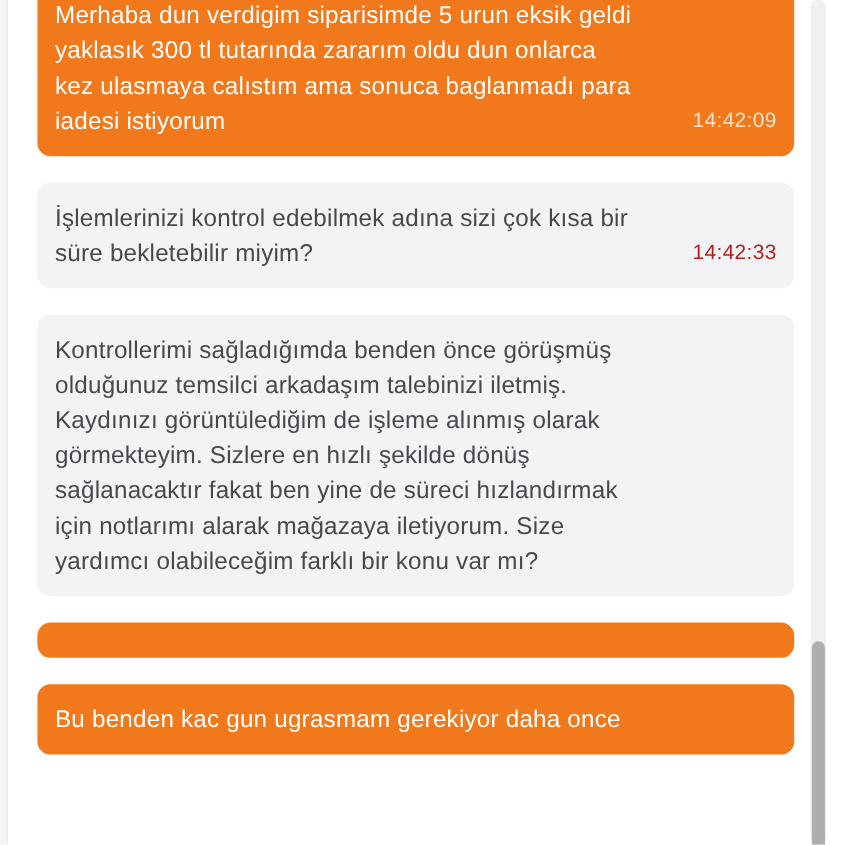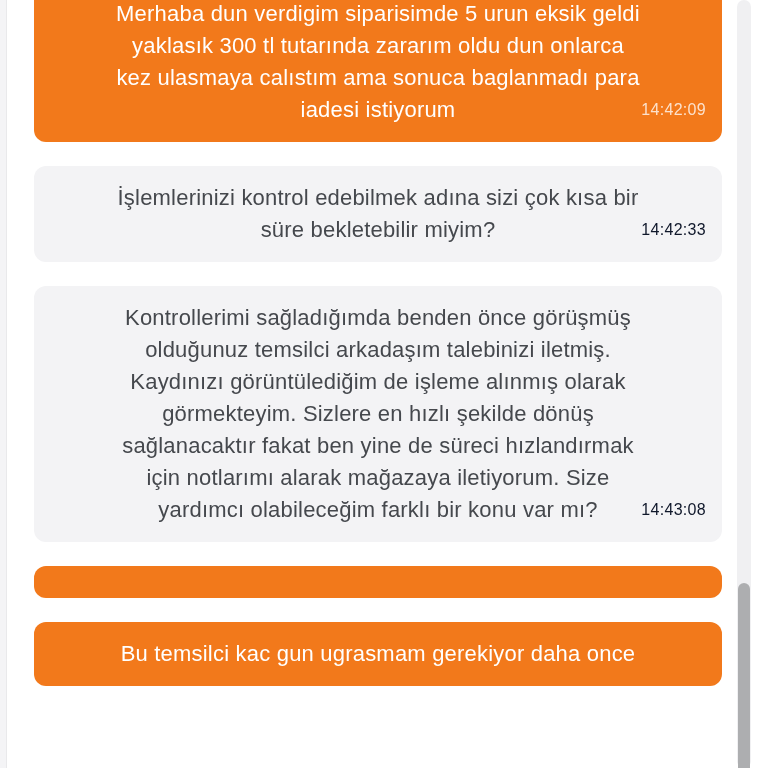--- a/index.html
+++ b/index.html
@@ -23,58 +23,57 @@
     left: 0; top: 0;
     width: 6px; height: 768px;
     background: #f4f4f6;
     border-right: 1px solid #e9e9eb;
   }
   .message-list {
     position: absolute;
     left: 34px; top: 0;
     width: 688px;
     height: 768px;
-    text-align: center;
   }
   .bubble {
     position: relative;
     box-sizing: border-box;
     width: 688px;
     border-radius: 12px;
     padding: 16px 16px;
     margin-bottom: 24px;
     font-size: 22px;
     line-height: 32px;
     letter-spacing: 0.2px;
   }
   .bubble .msg-text {
     display: block;
     white-space: pre-line;
   }
   .bubble .timestamp {
     position: absolute;
     right: 16px;
     bottom: 16px;
-    font-size: 16px;
+    font-size: 19px;
     line-height: 32px;
     letter-spacing: 0.3px;
   }
   .bubble.customer {
     background: #f2791b;
     color: #ffffff;
   }
   .bubble.customer .timestamp {
     color: rgba(255, 255, 255, 0.78);
   }
   .bubble.agent {
     background: #f3f3f5;
     color: #45484d;
   }
   .bubble.agent .timestamp {
-    color: #0f172a;
+    color: #b91c1c;
   }
   .bubble.first {
     margin-top: -18px;
   }
   .scrollbar-track {
     position: absolute;
     right: 17px; top: 0;
     width: 14px; height: 768px;
     background: #f0f0f2;
     border-radius: 7px;
@@ -113,28 +112,27 @@
     </div>
 
     <div class="bubble agent">
       <span class="msg-text">Kontrollerimi sağladığımda benden önce görüşmüş
 olduğunuz temsilci arkadaşım talebinizi iletmiş.
 Kaydınızı görüntülediğim de işleme alınmış olarak
 görmekteyim. Sizlere en hızlı şekilde dönüş
 sağlanacaktır fakat ben yine de süreci hızlandırmak
 için notlarımı alarak mağazaya iletiyorum. Size
 yardımcı olabileceğim farklı bir konu var mı?</span>
-      <span class="timestamp">14:43:08</span>
     </div>
 
     <div class="bubble customer">
     </div>
 
     <div class="bubble customer">
-      <span class="msg-text">Bu temsilci kac gun ugrasmam gerekiyor daha once</span>
+      <span class="msg-text">Bu benden kac gun ugrasmam gerekiyor daha once</span>
     </div>
 
   </div>
 
   <div class="scrollbar-track"></div>
   <div class="scrollbar-thumb"></div>
 
 </div>
 
 </body></html>

